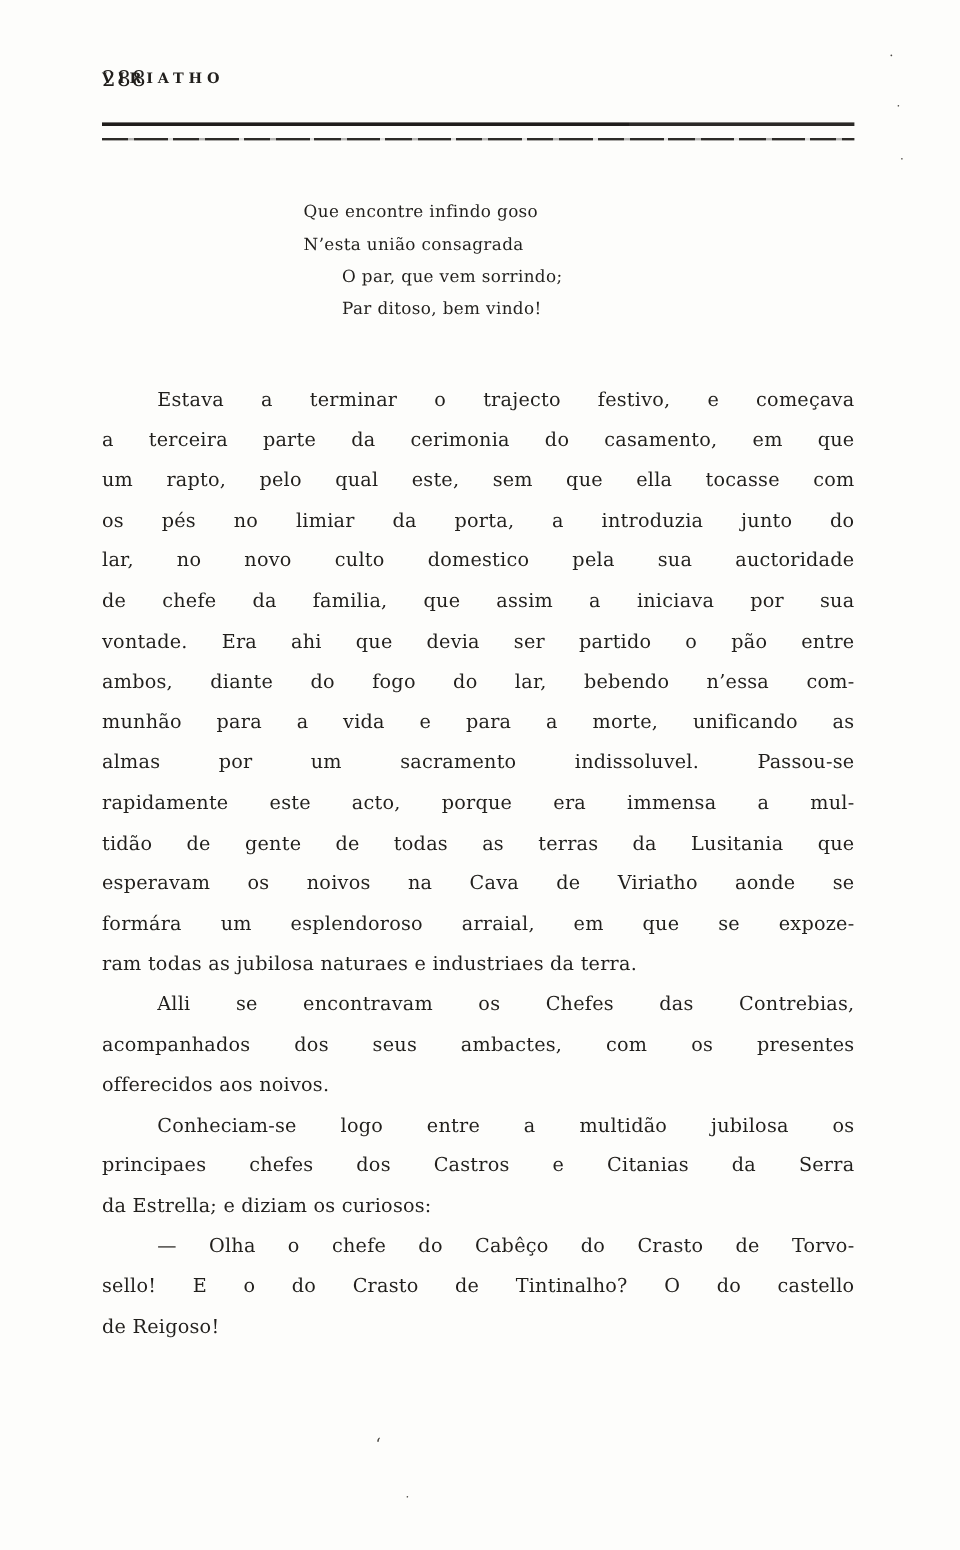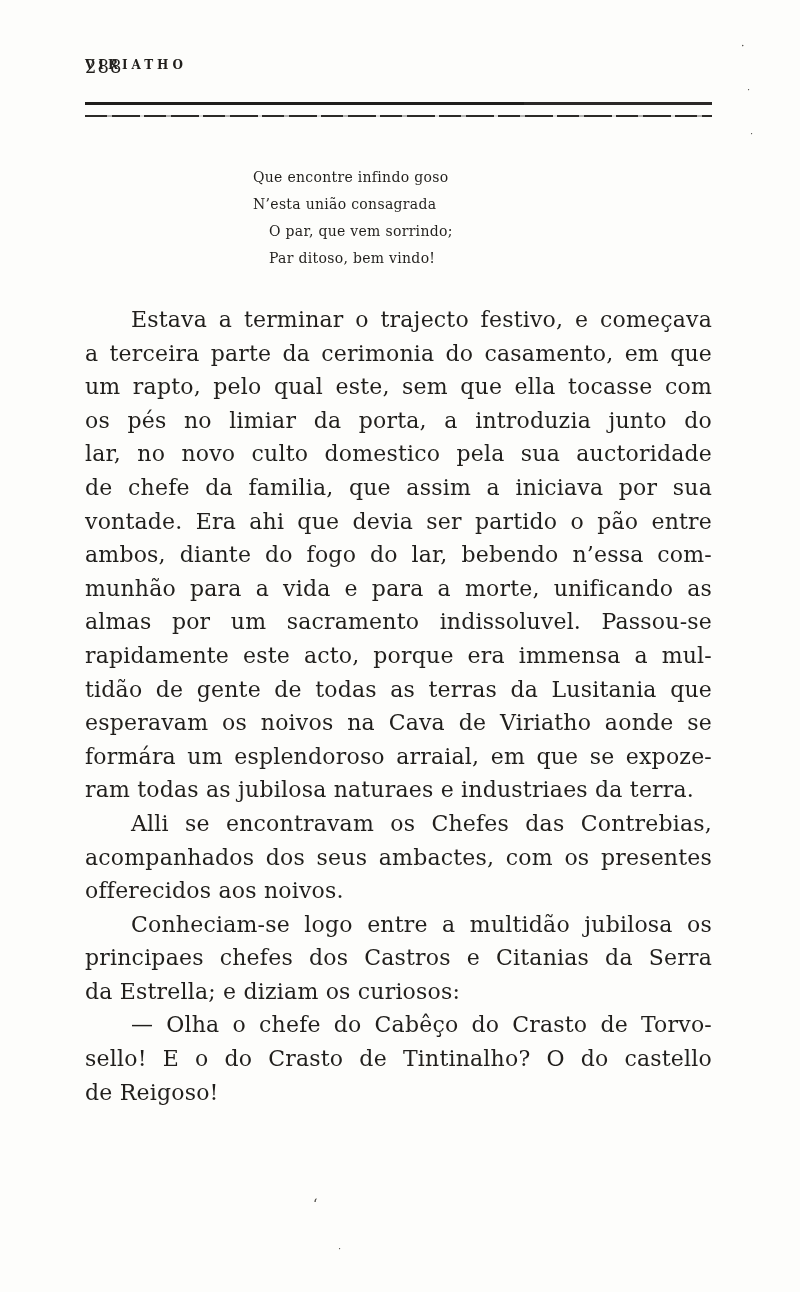--- a/index.html
+++ b/index.html
@@ -38,25 +38,25 @@
       #2c2a27 0 22px, rgba(44,42,39,.35) 22px 27px,
       #2c2a27 27px 55px, rgba(44,42,39,.15) 55px 59px);
   }
   
   .verse {
     margin:47px 0 0 168px;
     font-size:14px; line-height:27px;
     letter-spacing:.3px;
   }
   .verse-line { white-space:pre; }
-  .verse-line.vindent { margin-left:16px; }
+  .verse-line.vindent { margin-left:32px; }
   
   .body-text {
-    margin-top:31px;
-    font-size:22px; line-height:33.6px;
+    margin-top:44px;
+    font-size:16px; line-height:33.6px;
     letter-spacing:.2px;
     width:627px;
   }
   .para { margin:0; }
   .body-line { white-space:normal; }
   .body-line.fill { text-align:justify; text-align-last:justify; }
   .body-line.last { text-align:left; }
   .body-line.first { text-indent:46px; }
   
   .speck { position:absolute; color:#4a4843; }

